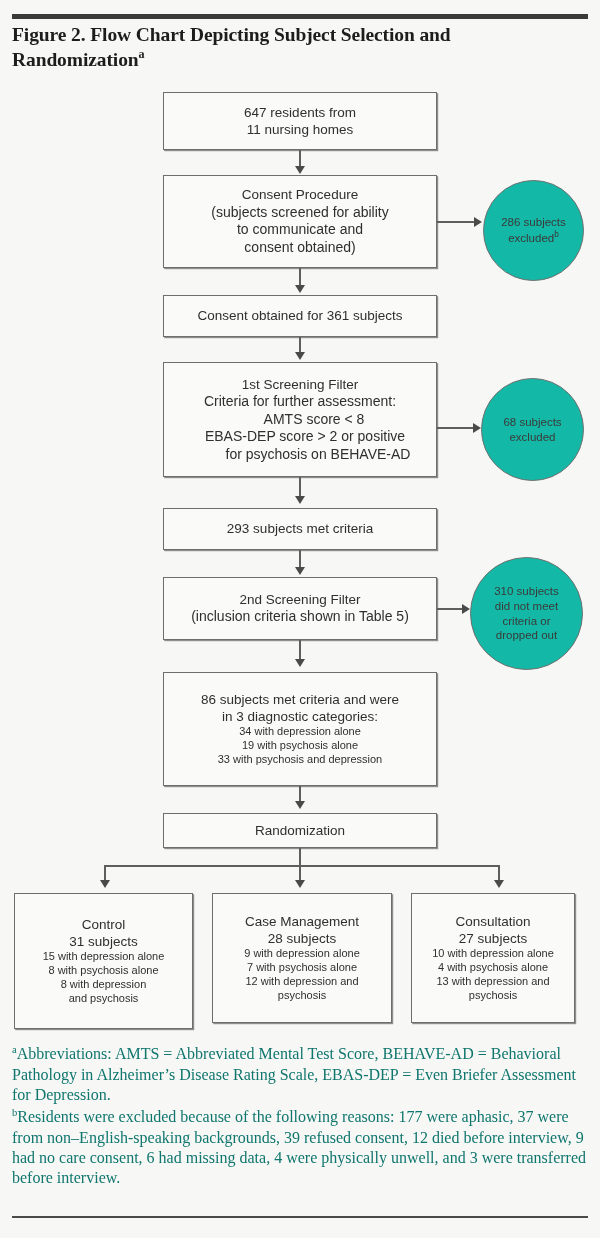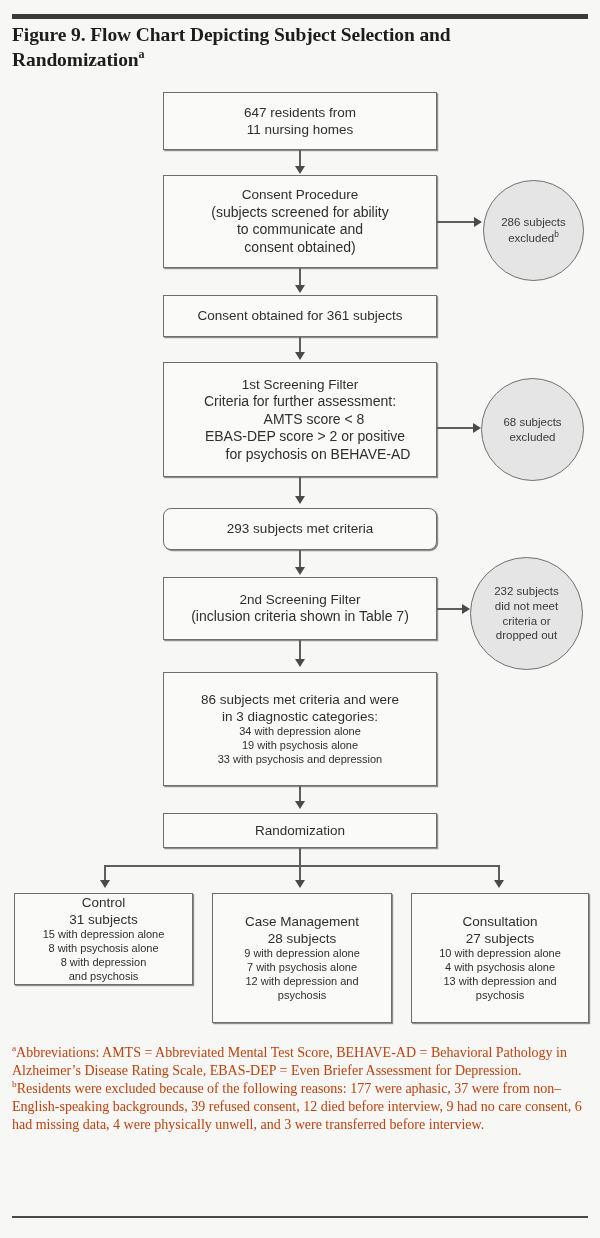--- a/index.html
+++ b/index.html
@@ -70,21 +70,21 @@
   .indent1 { padding-left: 10px; }
   .indent2 { padding-left: 28px; }
   .indent3 { padding-left: 36px; }
 
   
   .fcircle {
     position: absolute;
     box-sizing: border-box;
     border: 1.5px solid #707070;
     border-radius: 50%;
-    background: #e5e5e5;
+    background: #14b8a6;
     display: flex;
     flex-direction: column;
     align-items: center;
     justify-content: center;
     text-align: center;
     color: #3a3a3a;
     font-size: 11.5px;
     line-height: 1.28;
   }
   .fcircle .ln { display: block; white-space: nowrap; }
@@ -116,37 +116,37 @@
     border-left: 8px solid #4a4a4a;
   }
 
   
   .footnotes {
     position: absolute;
     left: 12px;
     top: 1043px;
     width: 578px;
     font-family: "Liberation Serif", serif;
-    font-size: 14px;
+    font-size: 16px;
     line-height: 1.28;
-    color: #c2410c;
+    color: #0f766e;
     text-align: left;
   }
   .footnotes p { margin: 0; }
   .footnotes sup { font-size: 0.66em; }
 </style>
 </head>
 <body>
 
 <div id="page">
 
   <div class="rule-top"></div>
 
   <div class="fig-title">
-    <span>Figure 9. Flow Chart Depicting Subject Selection and</span><br>
+    <span>Figure 2. Flow Chart Depicting Subject Selection and</span><br>
     <span>Randomization</span><sup>a</sup>
   </div>
 
   <div class="fbox" style="left:163px; top:92px; width:274px; height:58px;">
     <span class="ln ln-big">647 residents from</span>
     <span class="ln ln-big">11 nursing homes</span>
   </div>
 
   <div class="vline" style="left:299px; top:150px; height:19px;"></div>
   <div class="arrow-down" style="left:295px; top:166px;"></div>
@@ -188,37 +188,37 @@
   <div class="arrow-right" style="left:473px; top:423px;"></div>
 
   <div class="fcircle" style="left:481px; top:378px; width:103px; height:103px;">
     <span class="ln">68 subjects</span>
     <span class="ln">excluded</span>
   </div>
 
   <div class="vline" style="left:299px; top:477px; height:20px;"></div>
   <div class="arrow-down" style="left:295px; top:496px;"></div>
 
-  <div class="fbox" style="left:163px; top:508px; width:274px; height:42px;border-radius:8px;">
+  <div class="fbox" style="left:163px; top:508px; width:274px; height:42px;">
     <span class="ln ln-big">293 subjects met criteria</span>
   </div>
 
   <div class="vline" style="left:299px; top:550px; height:19px;"></div>
   <div class="arrow-down" style="left:295px; top:567px;"></div>
 
   <div class="fbox" style="left:163px; top:577px; width:274px; height:63px;">
     <span class="ln ln-big">2nd Screening Filter</span>
-    <span class="ln ln-sm">(inclusion criteria shown in Table 7)</span>
+    <span class="ln ln-sm">(inclusion criteria shown in Table 5)</span>
   </div>
 
   <div class="hline" style="left:437px; top:608px; width:30px;"></div>
   <div class="arrow-right" style="left:462px; top:604px;"></div>
 
   <div class="fcircle" style="left:470px; top:557px; width:113px; height:113px;">
-    <span class="ln">232 subjects</span>
+    <span class="ln">310 subjects</span>
     <span class="ln">did not meet</span>
     <span class="ln">criteria or</span>
     <span class="ln">dropped out</span>
   </div>
 
   <div class="vline" style="left:299px; top:640px; height:20px;"></div>
   <div class="arrow-down" style="left:295px; top:659px;"></div>
 
   <div class="fbox" style="left:163px; top:672px; width:274px; height:114px;">
     <span class="ln ln-big">86 subjects met criteria and were</span>
@@ -237,39 +237,39 @@
 
   <div class="vline" style="left:299px; top:848px; height:18px;"></div>
   <div class="hline" style="left:104px; top:865px; width:396px;"></div>
   <div class="vline" style="left:104px; top:865px; height:17px;"></div>
   <div class="arrow-down" style="left:100px; top:880px;"></div>
   <div class="vline" style="left:299px; top:865px; height:17px;"></div>
   <div class="arrow-down" style="left:295px; top:880px;"></div>
   <div class="vline" style="left:498px; top:865px; height:17px;"></div>
   <div class="arrow-down" style="left:494px; top:880px;"></div>
 
-  <div class="fbox" style="left:14px; top:893px; width:179px; height:92px;">
+  <div class="fbox" style="left:14px; top:893px; width:179px; height:136px;">
     <span class="ln ln-big">Control</span>
     <span class="ln ln-big">31 subjects</span>
     <span class="ln ln-sm2">15 with depression alone</span>
     <span class="ln ln-sm2">8 with psychosis alone</span>
     <span class="ln ln-sm2">8 with depression</span>
     <span class="ln ln-sm2">and psychosis</span>
   </div>
 
   <div class="fbox" style="left:212px; top:893px; width:180px; height:130px;">
     <span class="ln ln-big">Case Management</span>
     <span class="ln ln-big">28 subjects</span>
     <span class="ln ln-sm2">9 with depression alone</span>
     <span class="ln ln-sm2">7 with psychosis alone</span>
     <span class="ln ln-sm2">12 with depression and</span>
     <span class="ln ln-sm2">psychosis</span>
   </div>
 
-  <div class="fbox" style="left:411px; top:893px; width:178px; height:130px;">
+  <div class="fbox" style="left:411px; top:893px; width:164px; height:130px;">
     <span class="ln ln-big">Consultation</span>
     <span class="ln ln-big">27 subjects</span>
     <span class="ln ln-sm2">10 with depression alone</span>
     <span class="ln ln-sm2">4 with psychosis alone</span>
     <span class="ln ln-sm2">13 with depression and</span>
     <span class="ln ln-sm2">psychosis</span>
   </div>
 
   <div class="footnotes">
     <p><sup>a</sup><span>Abbreviations: AMTS = Abbreviated Mental Test Score, BEHAVE-AD = Behavioral Pathology in Alzheimer’s Disease Rating Scale, EBAS-DEP = Even Briefer Assessment for Depression.</span></p>

